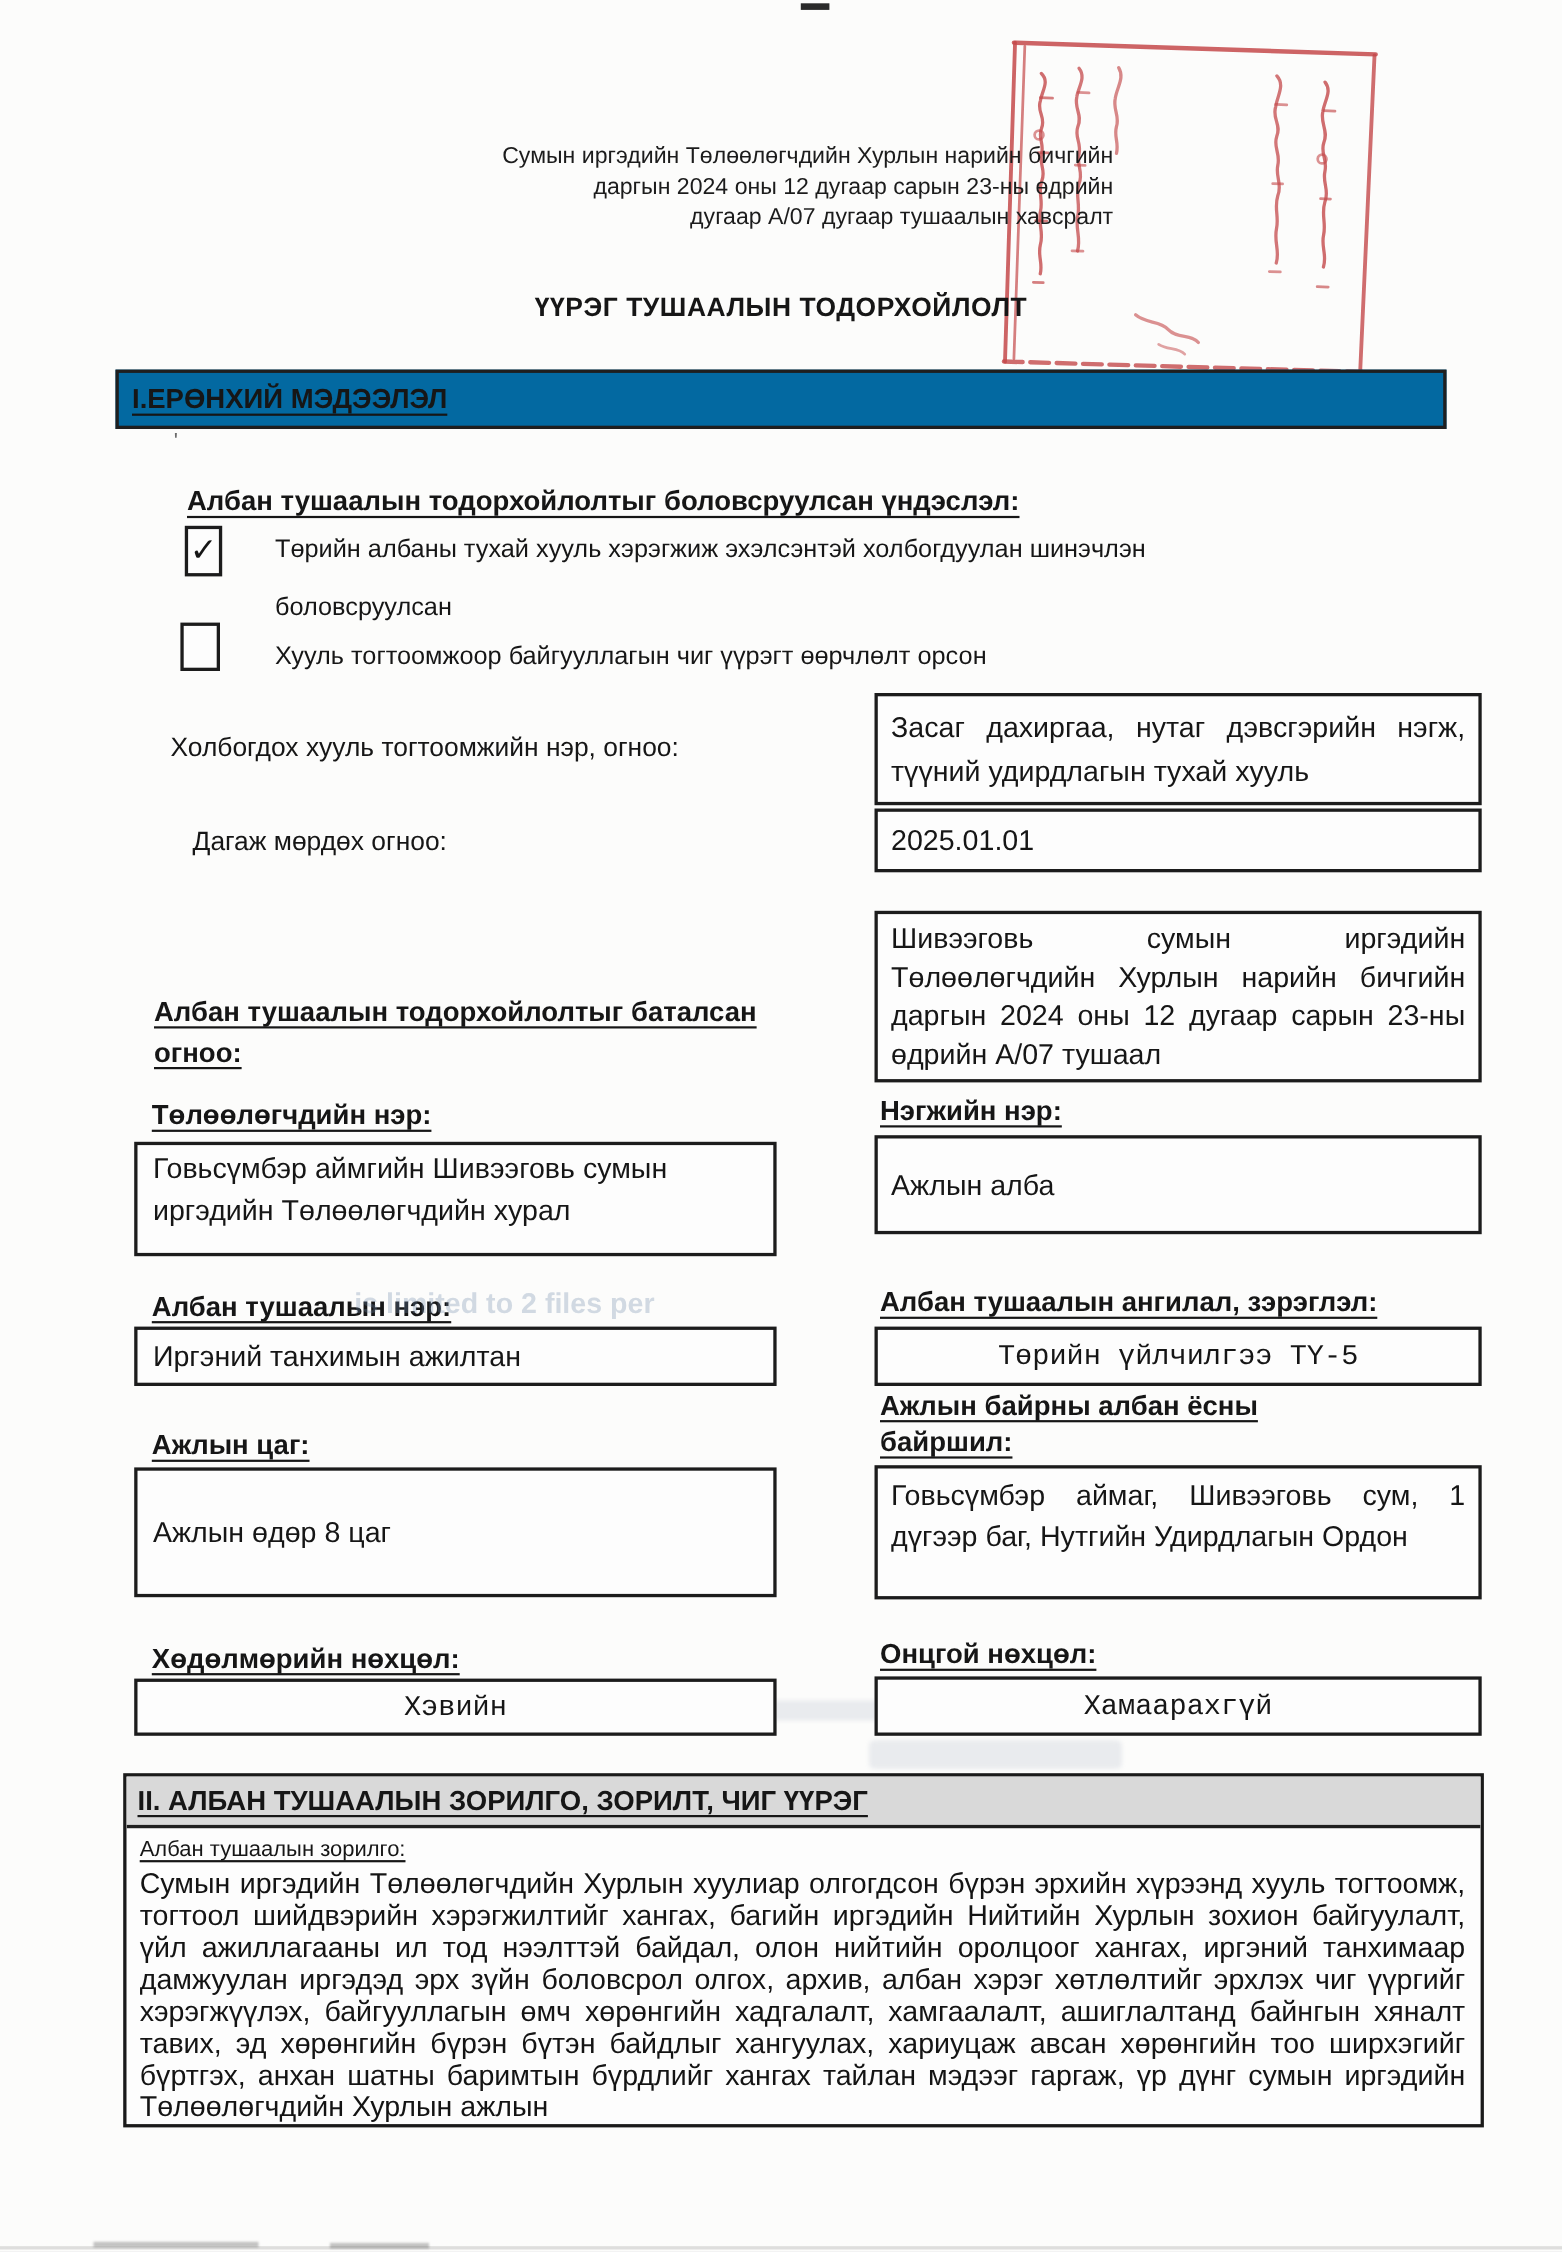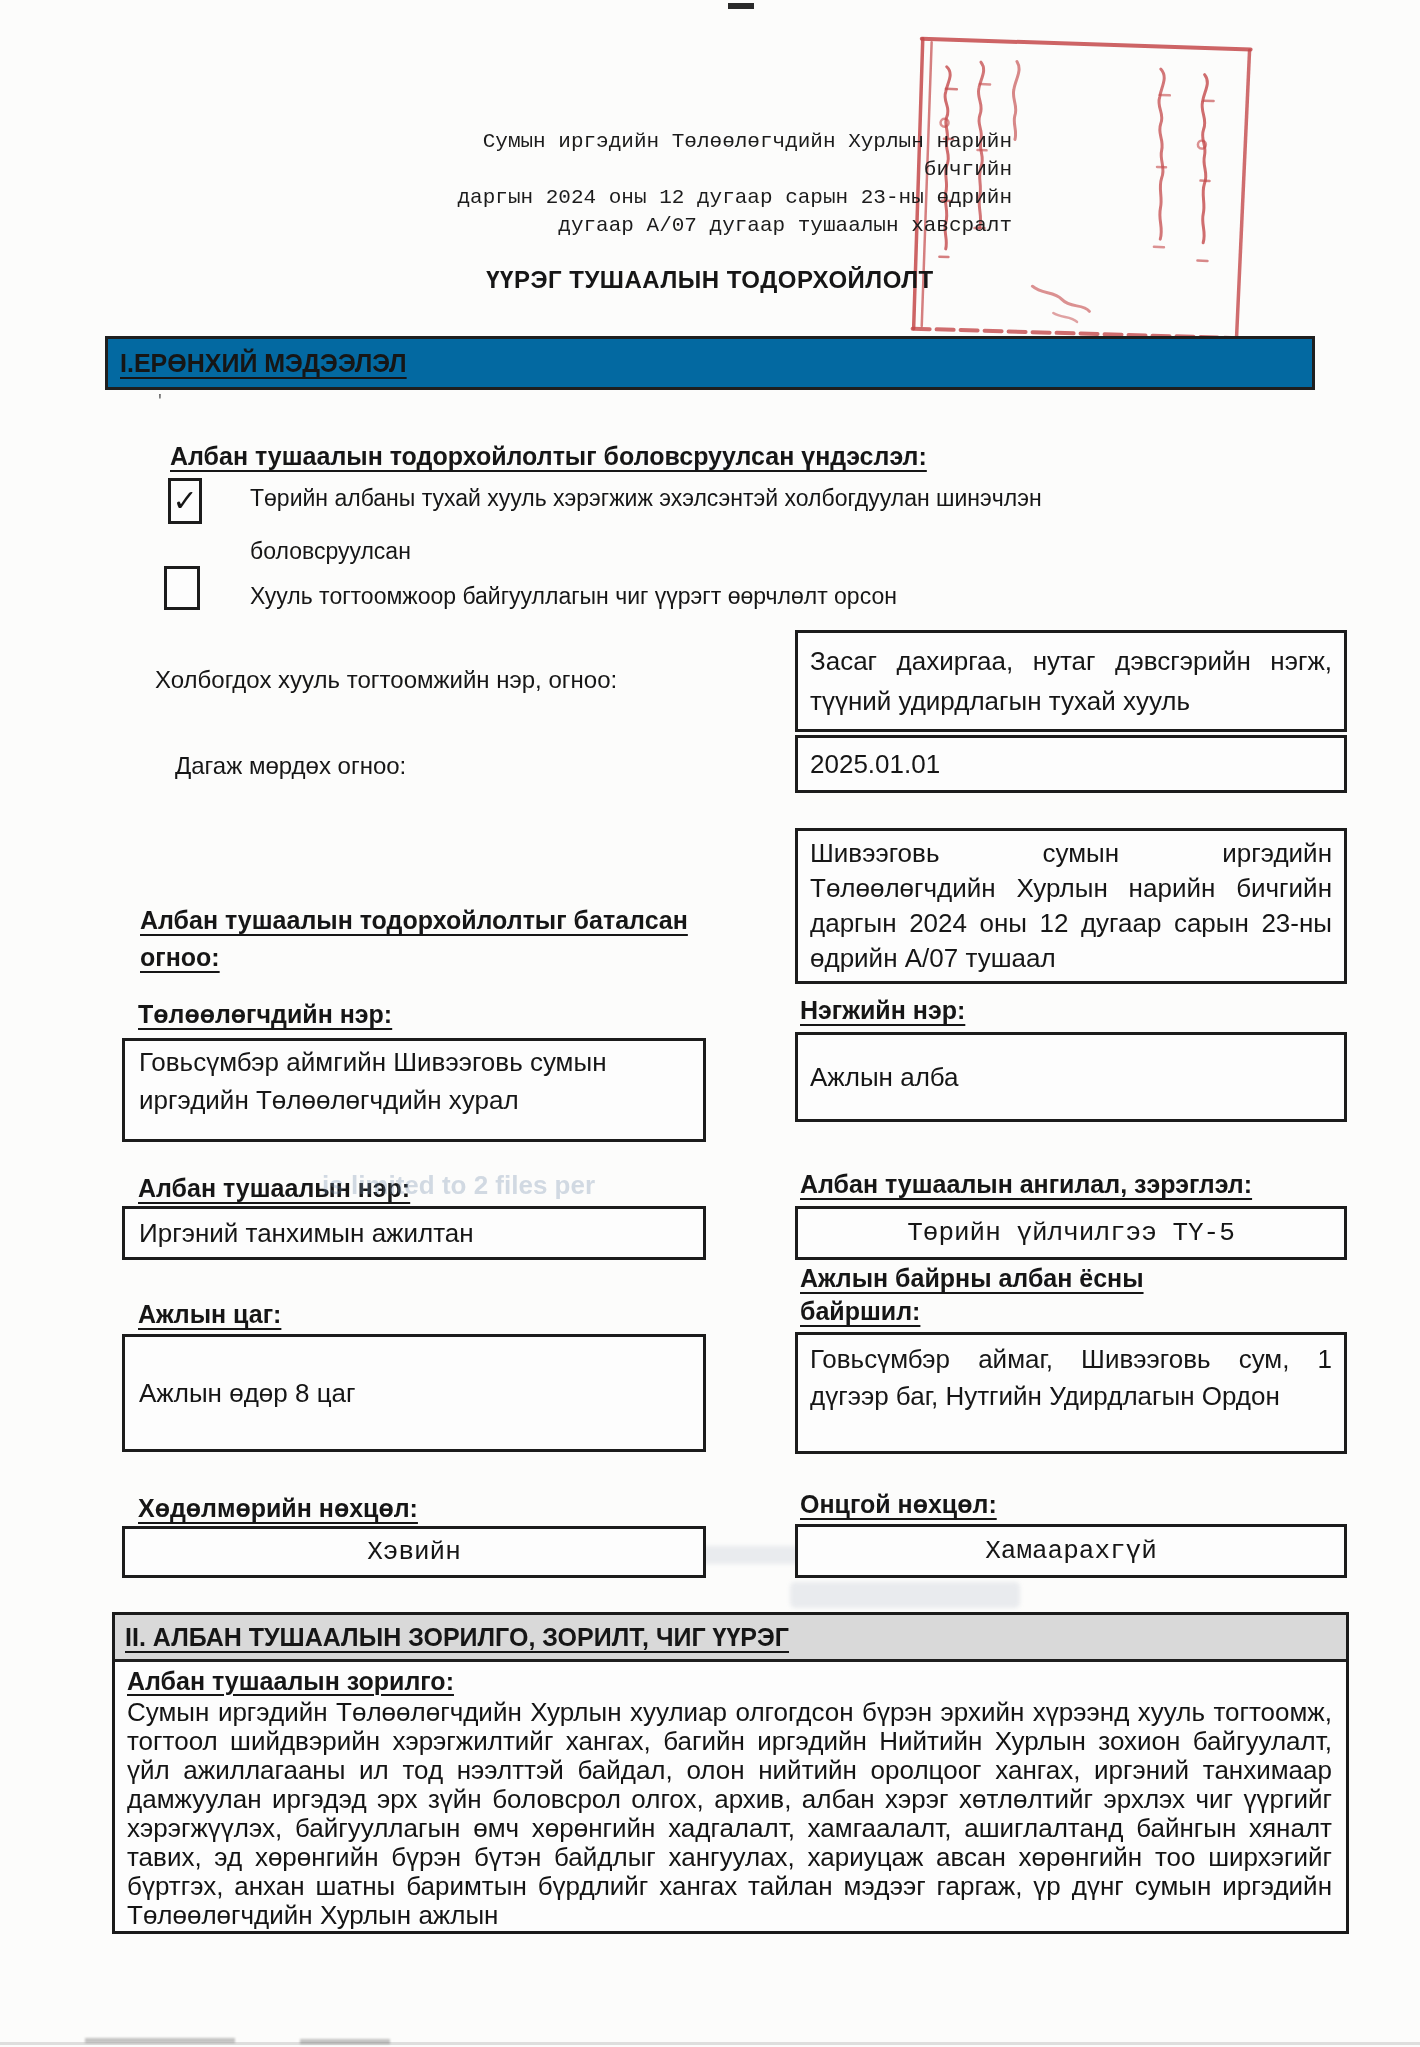--- a/index.html
+++ b/index.html
@@ -5,21 +5,21 @@
   html,body{margin:0;padding:0;background:#e8e8e8;}
   #page{
     position:relative; width:1420px; height:2047px; margin:0 auto;
     background:#fcfcfb; overflow:hidden;
     font-family:"Liberation Sans","DejaVu Sans",sans-serif;
     color:#161616;
   }
   .abs{position:absolute; box-sizing:border-box;}
   
   .appendix{top:128px; right:408px; width:570px; text-align:right;
-    font-size:21px; line-height:28px; color:#1c1c1c; z-index:3;font-family:Liberation Mono, monospace;}
+    font-size:21px; line-height:28px; color:#1c1c1c; z-index:3;}
   
   .stamp{left:908px; top:36px; width:345px; height:312px; z-index:2;
     transform:rotate(2.2deg); opacity:.92;}
   
   .doc-title{top:266px; left:0; width:100%; text-align:center;
     font-size:24px; font-weight:bold; letter-spacing:.5px; z-index:4;}
   
   .secbar{left:105px; width:1210px; height:54px; background:#0369a1;
     border:3px solid #1f1f1f; display:flex; align-items:center;
     padding-left:12px; z-index:4;}
@@ -36,21 +36,21 @@
   .vbox.cent{display:flex; align-items:center; justify-content:center;font-family:Liberation Mono, monospace;}
   .vbox.vleft{display:flex; align-items:center;}
   
   .sec2{left:112px; top:1612px; width:1237px; height:322px;
     border:3px solid #1a1a1a; background:#fdfdfd; overflow:hidden; z-index:4;}
   .sec2-bar{height:44px; background:#d9d9d9; border-bottom:3px solid #1f1f1f;
     display:flex; align-items:center; padding-left:10px;}
   .sec2-bar .sec-h{font-size:25px; font-weight:bold; text-decoration:underline;
     text-decoration-thickness:2px; text-underline-offset:5px;}
   .sec2-content{padding:3px 14px 0 12px;}
-  .purpose-lbl{font-size:25px; font-weight:bold; text-decoration:underline;
+  .purpose-lbl{font-size:20px; font-weight:normal; text-decoration:underline;
     text-decoration-thickness:2px; text-underline-offset:4px; line-height:32px;}
   .purpose-txt{font-size:26px; line-height:29px; text-align:justify; margin-top:1px; color:#141414;}
   
   .ghost-text{color:rgba(110,135,170,.30); font-size:26px; z-index:1;}
   .files-badge{background:rgba(100,106,118,.42); color:rgba(255,255,255,.85);
     font-size:16px; font-weight:bold; border-radius:8px; display:flex;
     align-items:center; justify-content:center; filter:blur(1px); z-index:1;}
   .streak{background:rgba(120,135,160,.14); border-radius:5px; filter:blur(2px); z-index:1;}
   .speck{color:#6b6b6b; font-size:20px; z-index:1;}
   .topmark{background:#2a2a2a; z-index:1;}

